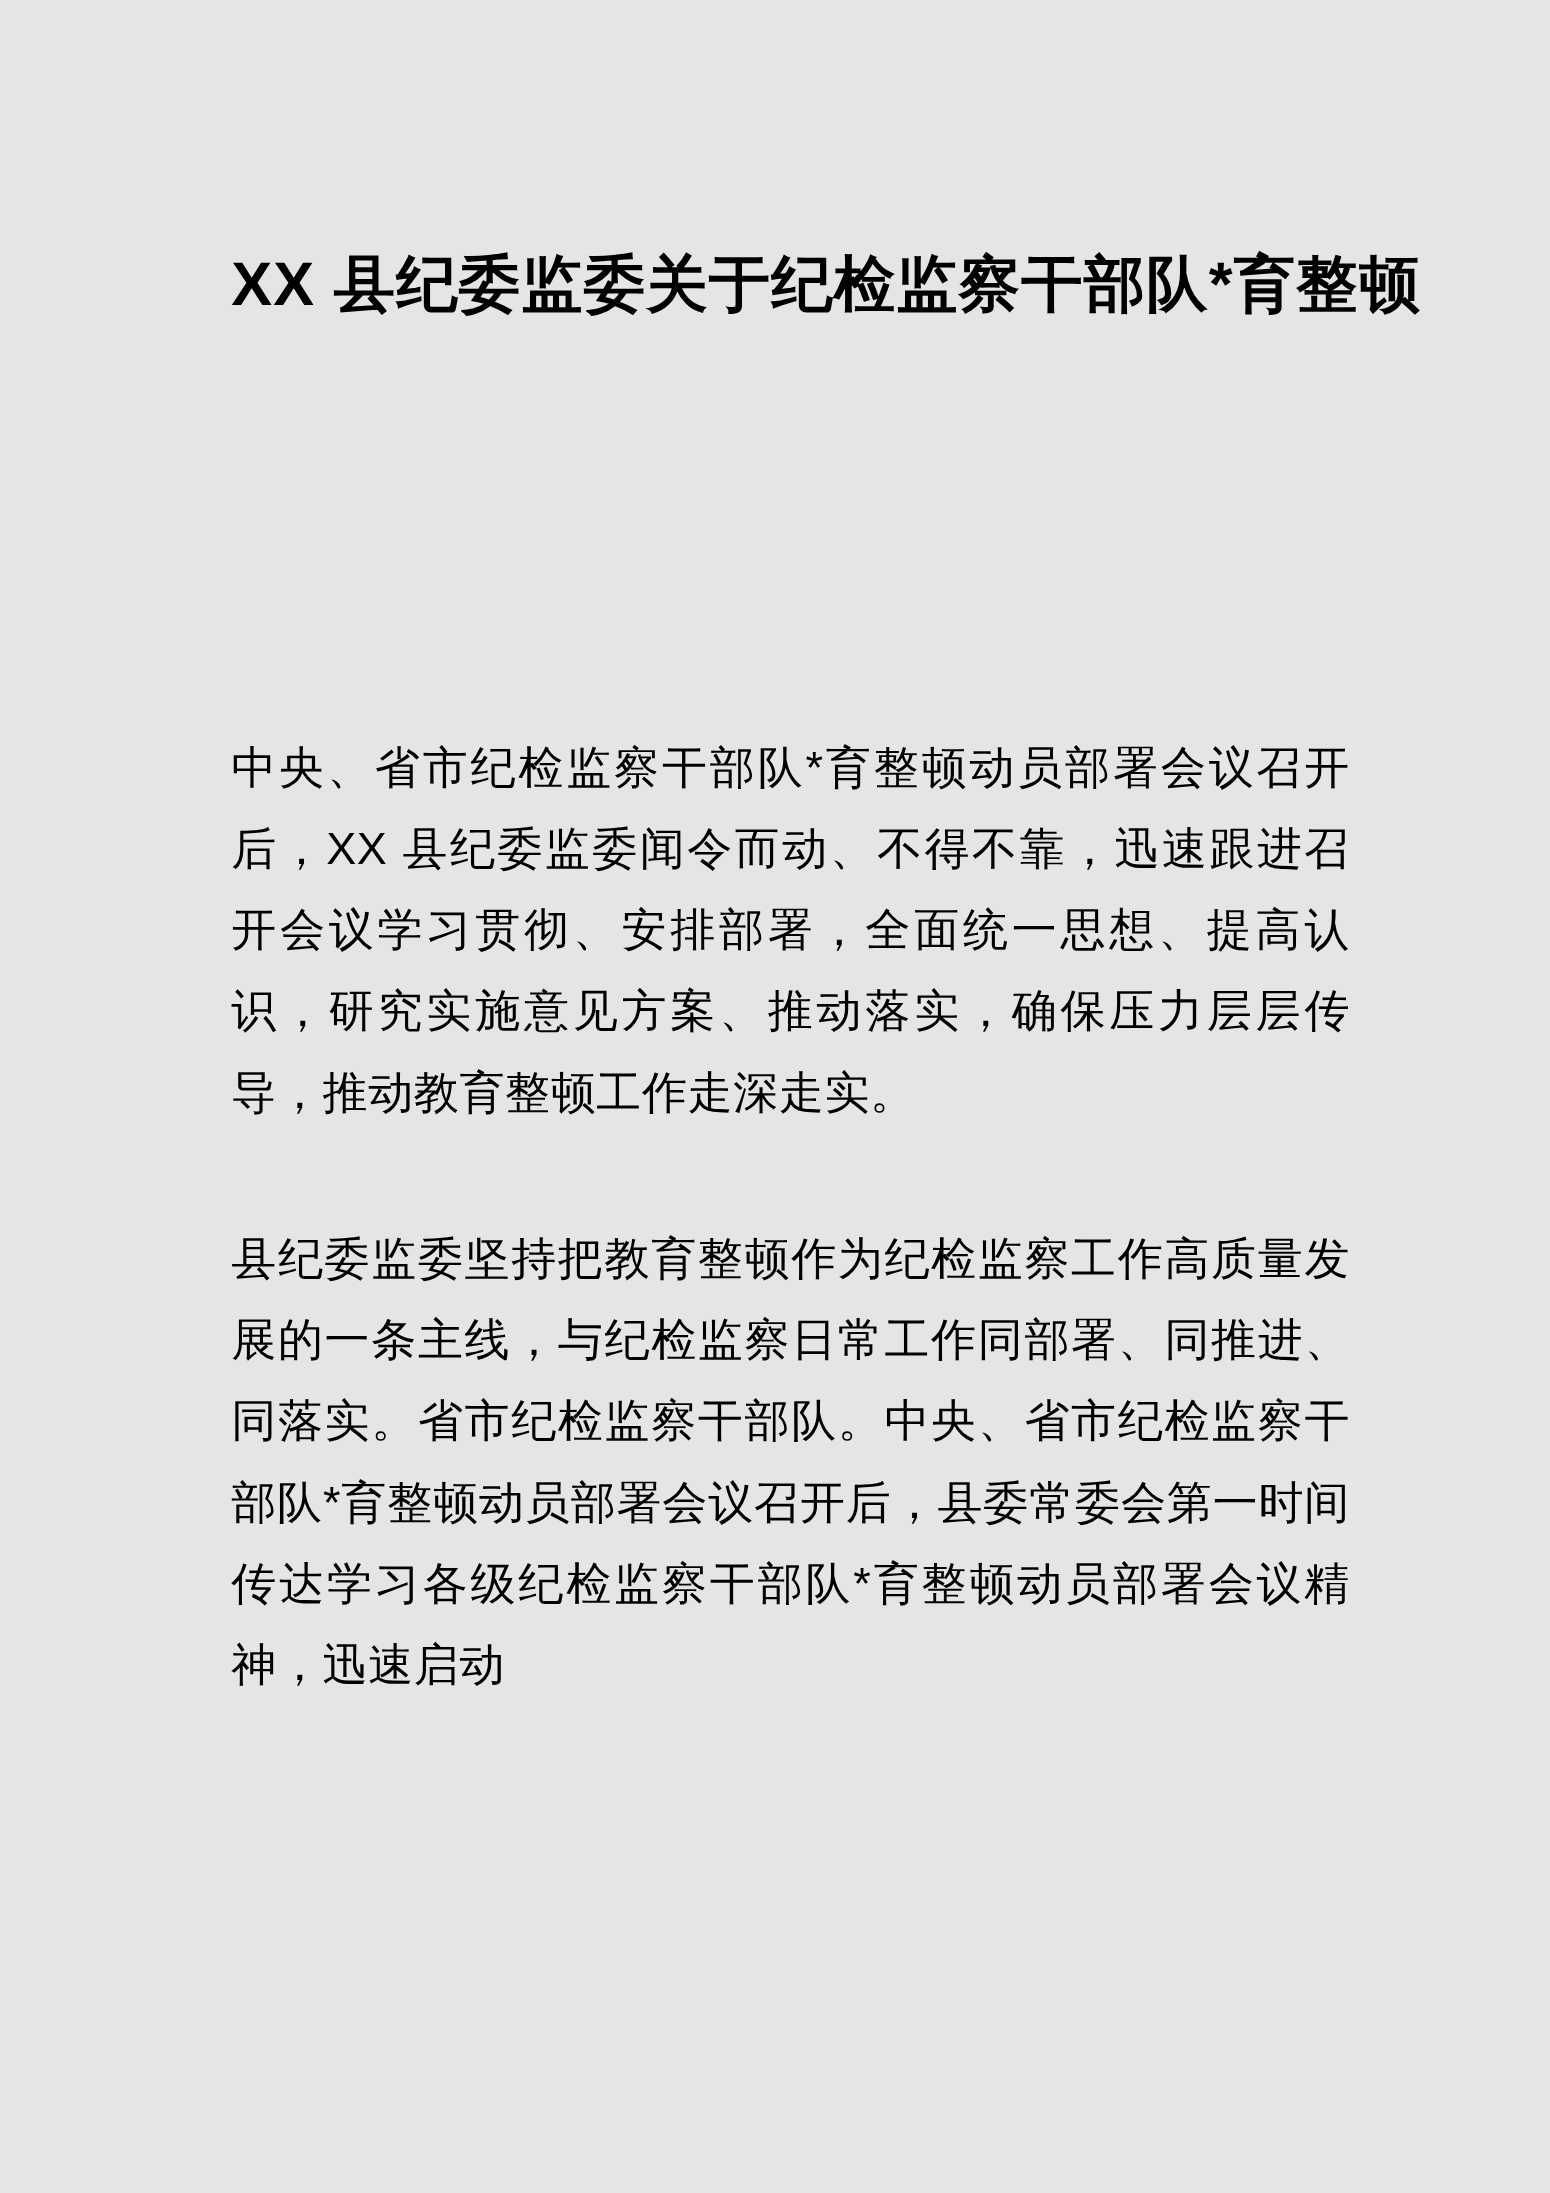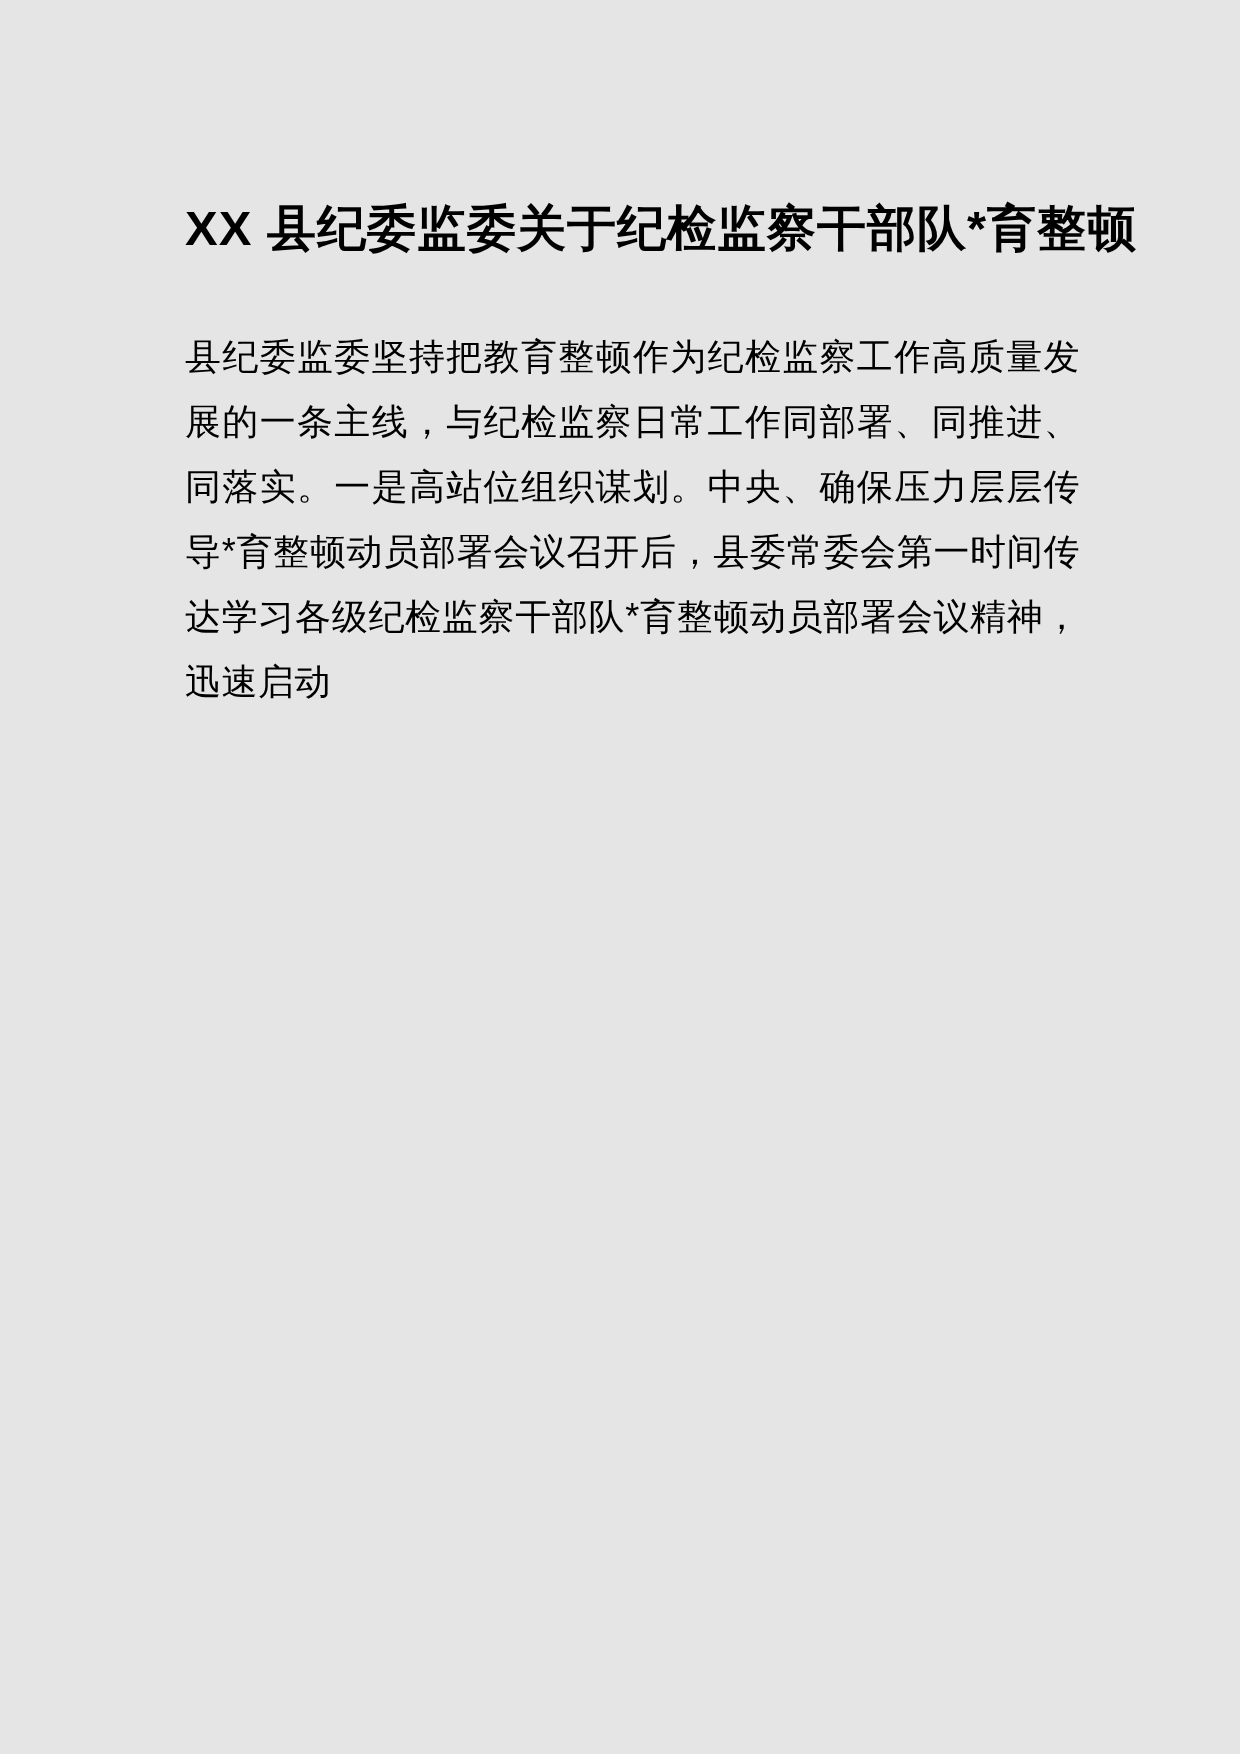--- a/index.html
+++ b/index.html
@@ -49,16 +49,17 @@
   .para.second-body {
     margin-top: 68px;
   }
 </style>
 </head>
 <body>
 
 <div class="page">
   <h1 class="title-line">XX 县纪委监委关于纪检监察干部队*育整顿</h1>
 
+  <p class="para first-body">中央、省市纪检监察干部队*育整顿动员部署会议召开后，XX 县纪委监委闻令而动、不得不靠，迅速跟进召开会议学习贯彻、安排部署，全面统一思想、提高认识，研究实施意见方案、推动落实，确保压力层层传导，推动教育整顿工作走深走实。</p>
 
 
-  <p class="para second-body">县纪委监委坚持把教育整顿作为纪检监察工作高质量发展的一条主线，与纪检监察日常工作同部署、同推进、同落实。一是高站位组织谋划。中央、确保压力层层传导*育整顿动员部署会议召开后，县委常委会第一时间传达学习各级纪检监察干部队*育整顿动员部署会议精神，迅速启动</p>
+  <p class="para second-body">县纪委监委坚持把教育整顿作为纪检监察工作高质量发展的一条主线，与纪检监察日常工作同部署、同推进、同落实。省市纪检监察干部队。中央、省市纪检监察干部队*育整顿动员部署会议召开后，县委常委会第一时间传达学习各级纪检监察干部队*育整顿动员部署会议精神，迅速启动</p>
 </div>
 
 </body></html>

